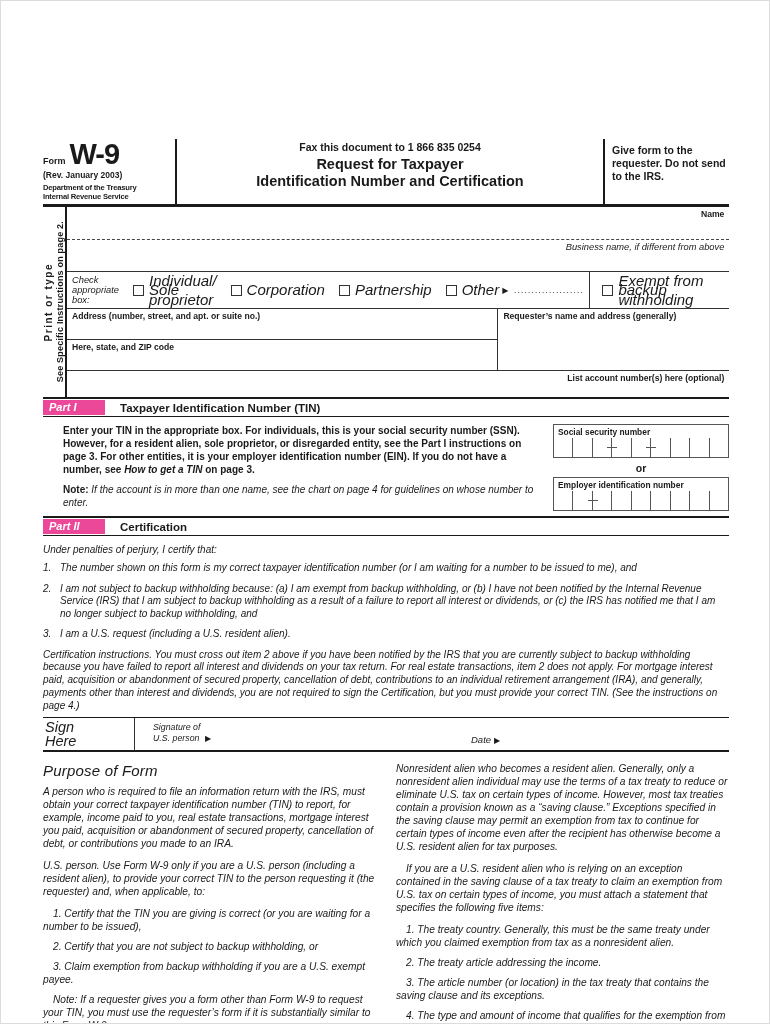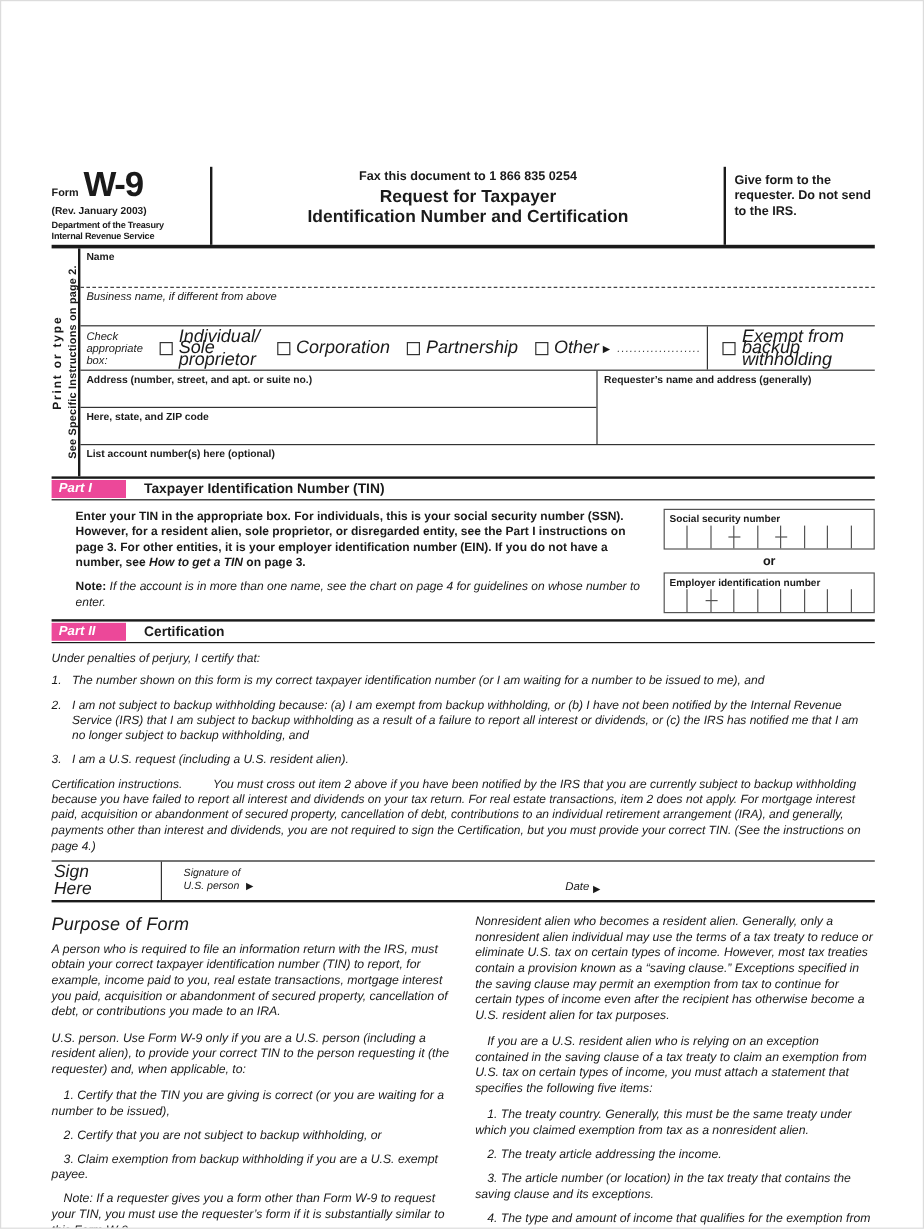--- a/index.html
+++ b/index.html
@@ -23,21 +23,21 @@
 
   
   .fields { display:flex; }
   .side { width:46px; display:flex; justify-content:center; align-items:center; gap:1px; padding:2px 0; }
   .vtext { writing-mode:vertical-rl; transform:rotate(180deg); font-weight:bold; white-space:nowrap; }
   .vtext.big { font-size:10px; letter-spacing:1.5px; }
   .vtext.small { font-size:9px; letter-spacing:0.2px; }
   .rows { flex:1; border-left:2px solid #1a1a1a; }
   .flabel { font-size:8.6px; font-weight:bold; }
   .flabel.it { font-style:italic; font-weight:normal; font-size:9.3px; }
-  .frow { padding:2px 5px; }
+  .frow { padding:2px 5px;text-align:right; }
   .row-name { min-height:33px; border-bottom:1px dashed #444; }
   .row-business { min-height:32px; border-bottom:1px solid #333; }
   .row-check { min-height:30px; border-bottom:1px solid #333; display:flex; align-items:center; padding:0; }
   .check-main { flex:1; display:flex; align-items:center; padding:3px 5px; font-style:italic; font-size:9.3px; }
   .cb { width:11px; height:11px; border:1.5px solid #333; background:#fff; margin:0 5px 0 14px; flex:none; }
   .cb-lbl { font-style:italic; font-size:15px; line-height:9.5px; }
   .dots { font-size:9px; letter-spacing:1px; margin-left:6px; color:#333; }
   .arrow { font-size:8px; margin-left:3px; }
   .exempt-cell { width:140px; border-left:1px solid #333; align-self:stretch; display:flex; align-items:center; padding:2px 4px; }
   .exempt-cell .cb { margin:0 5px 0 8px; }
@@ -70,21 +70,21 @@
   .tcell:first-child { border-left:none; }
   .tcell.gdash::before { content:""; position:absolute; left:-5px; top:9px; width:10px; border-top:1.5px solid #555; }
   .or-line { text-align:center; font-weight:bold; font-size:10.5px; margin:4px 0 3px; }
 
   
   .cert { padding:4px 0 2px; font-size:10px; }
   .cert-intro { font-style:italic; margin:4px 0 7px; }
   .cert-item { display:flex; margin:0 0 8px; font-style:italic; line-height:12.5px; }
   .ci-num { width:17px; flex:none; }
   .cert-instr { font-style:italic; line-height:12.8px; margin-top:2px; }
-  .cert-instr .lbl { margin-right:23px; }
+  .cert-instr .lbl { margin-right:0; }
 
   
   .sign-row { display:flex; border-top:1.5px solid #1a1a1a; border-bottom:2.5px solid #1a1a1a; min-height:30px; margin-top:3px; }
   .sign-box { width:92px; border-right:1.5px solid #333; font-style:italic; font-size:14.5px; line-height:14px; padding:2px 0 2px 2px; }
   .sig-area { flex:1; font-style:italic; font-size:8.8px; line-height:10.5px; padding:4px 0 3px 18px; }
   .date-area { width:258px; font-style:italic; font-size:9.5px; display:flex; align-items:flex-end; padding-bottom:5px; }
 
   
   .purpose { display:flex; gap:20px; margin-top:10px; font-size:10.2px; font-style:italic; line-height:13px; min-height:268px; }
   .pcol { flex:1; }

